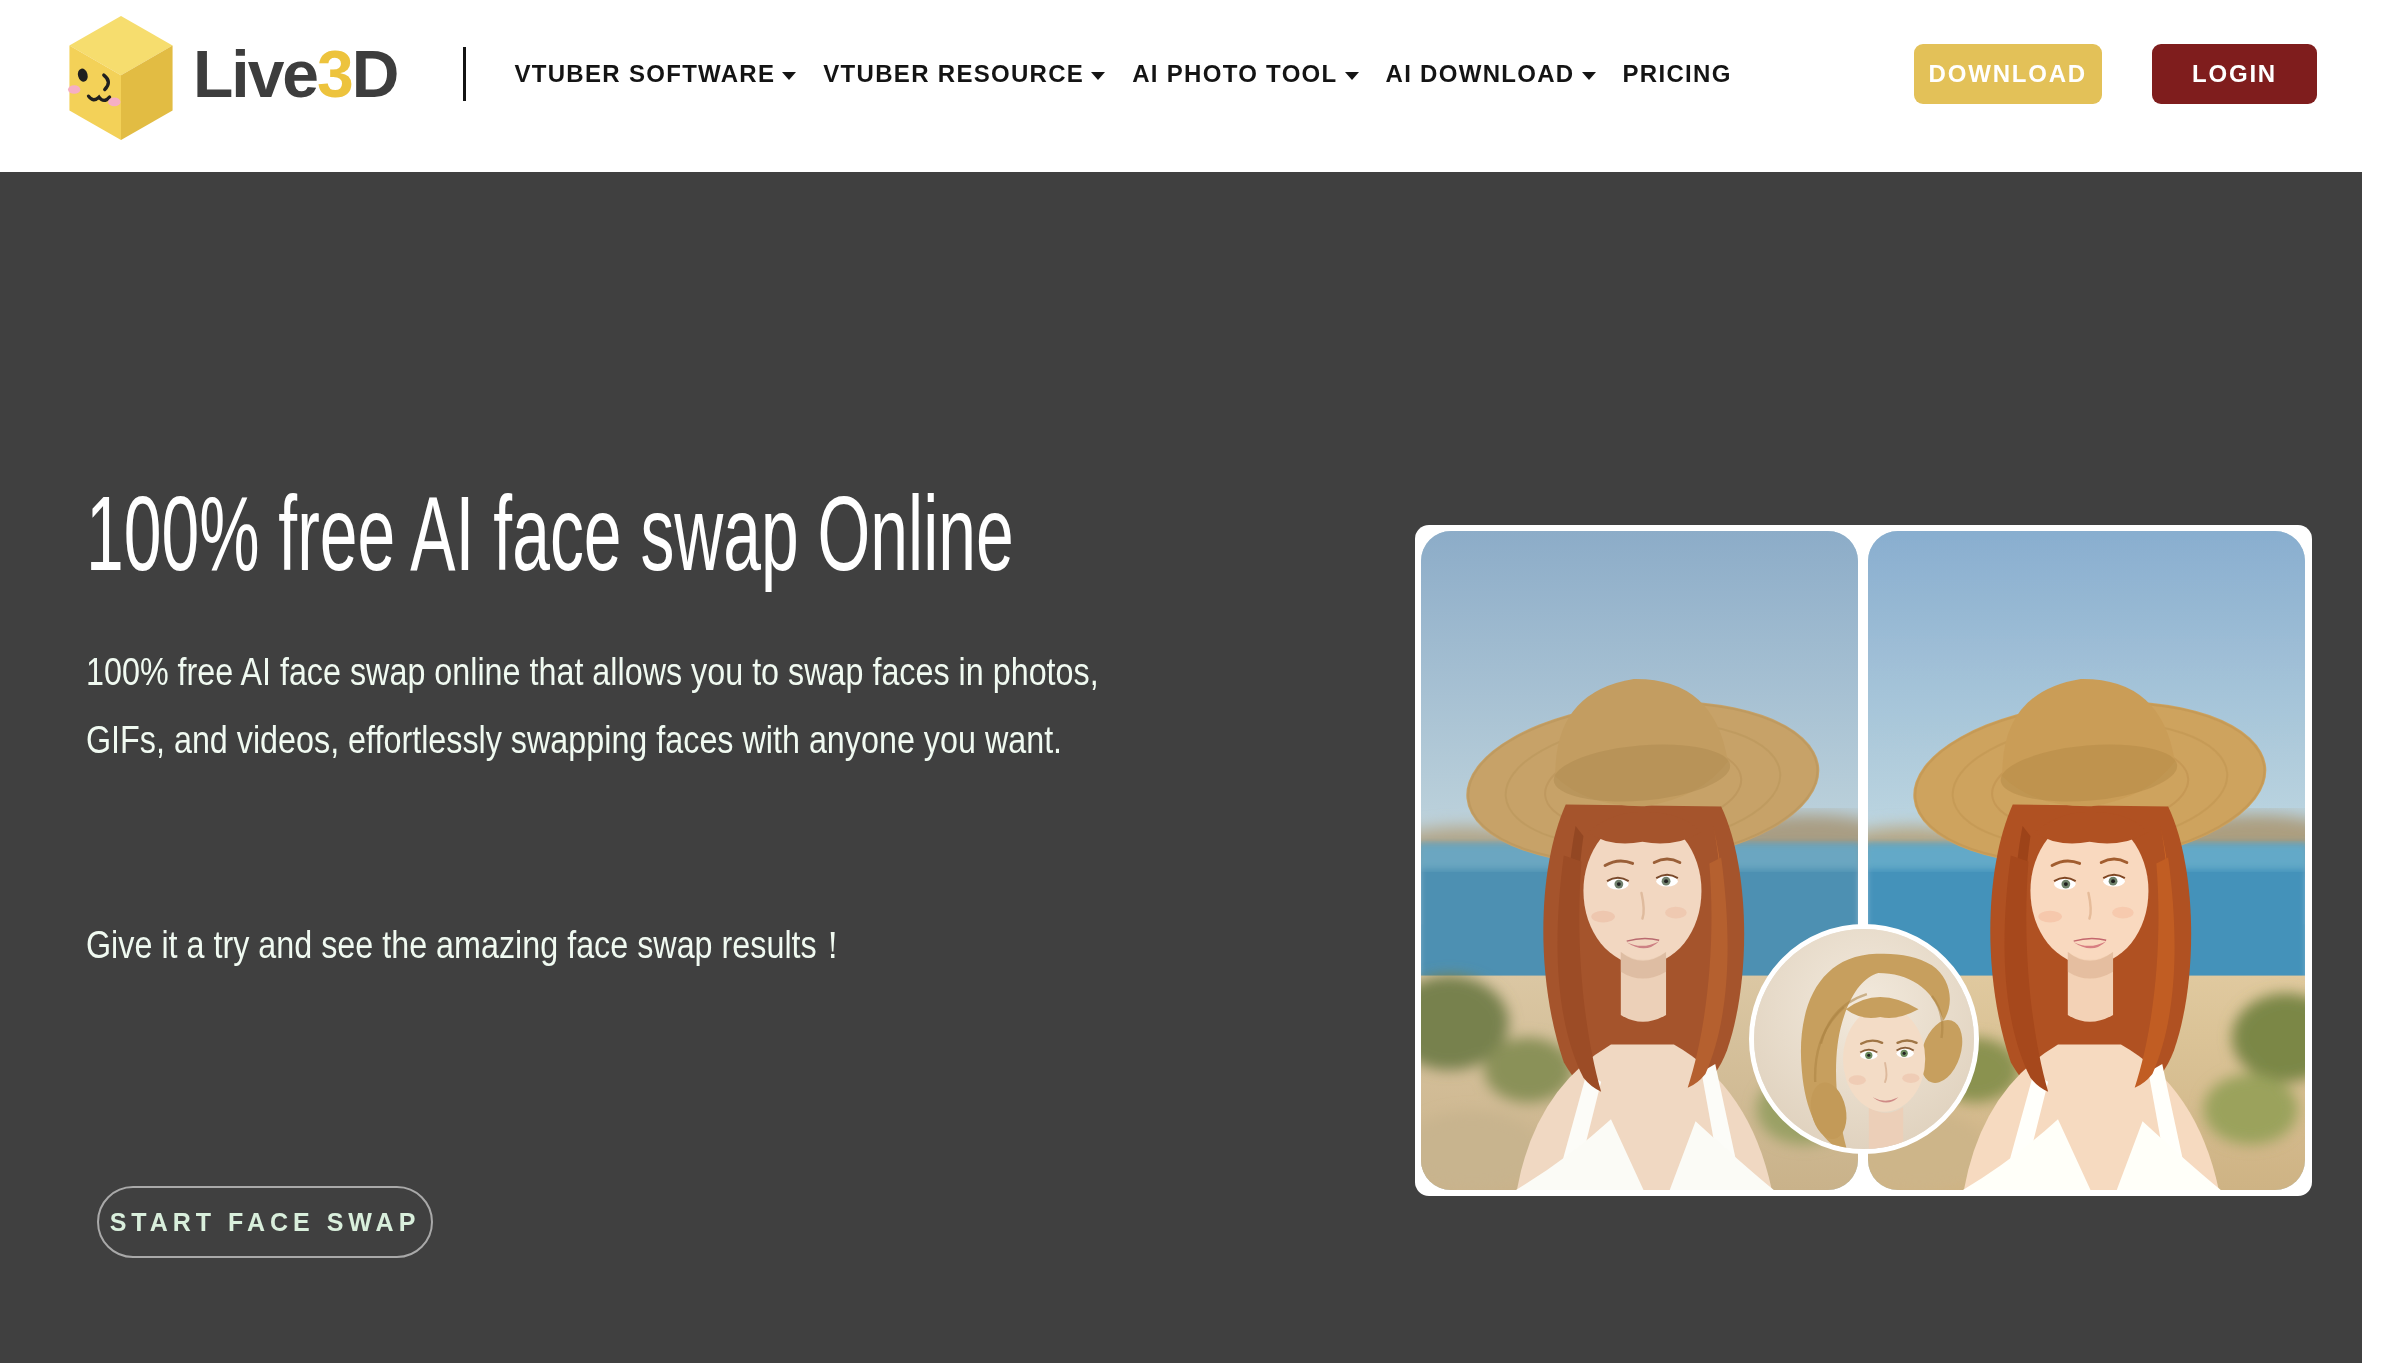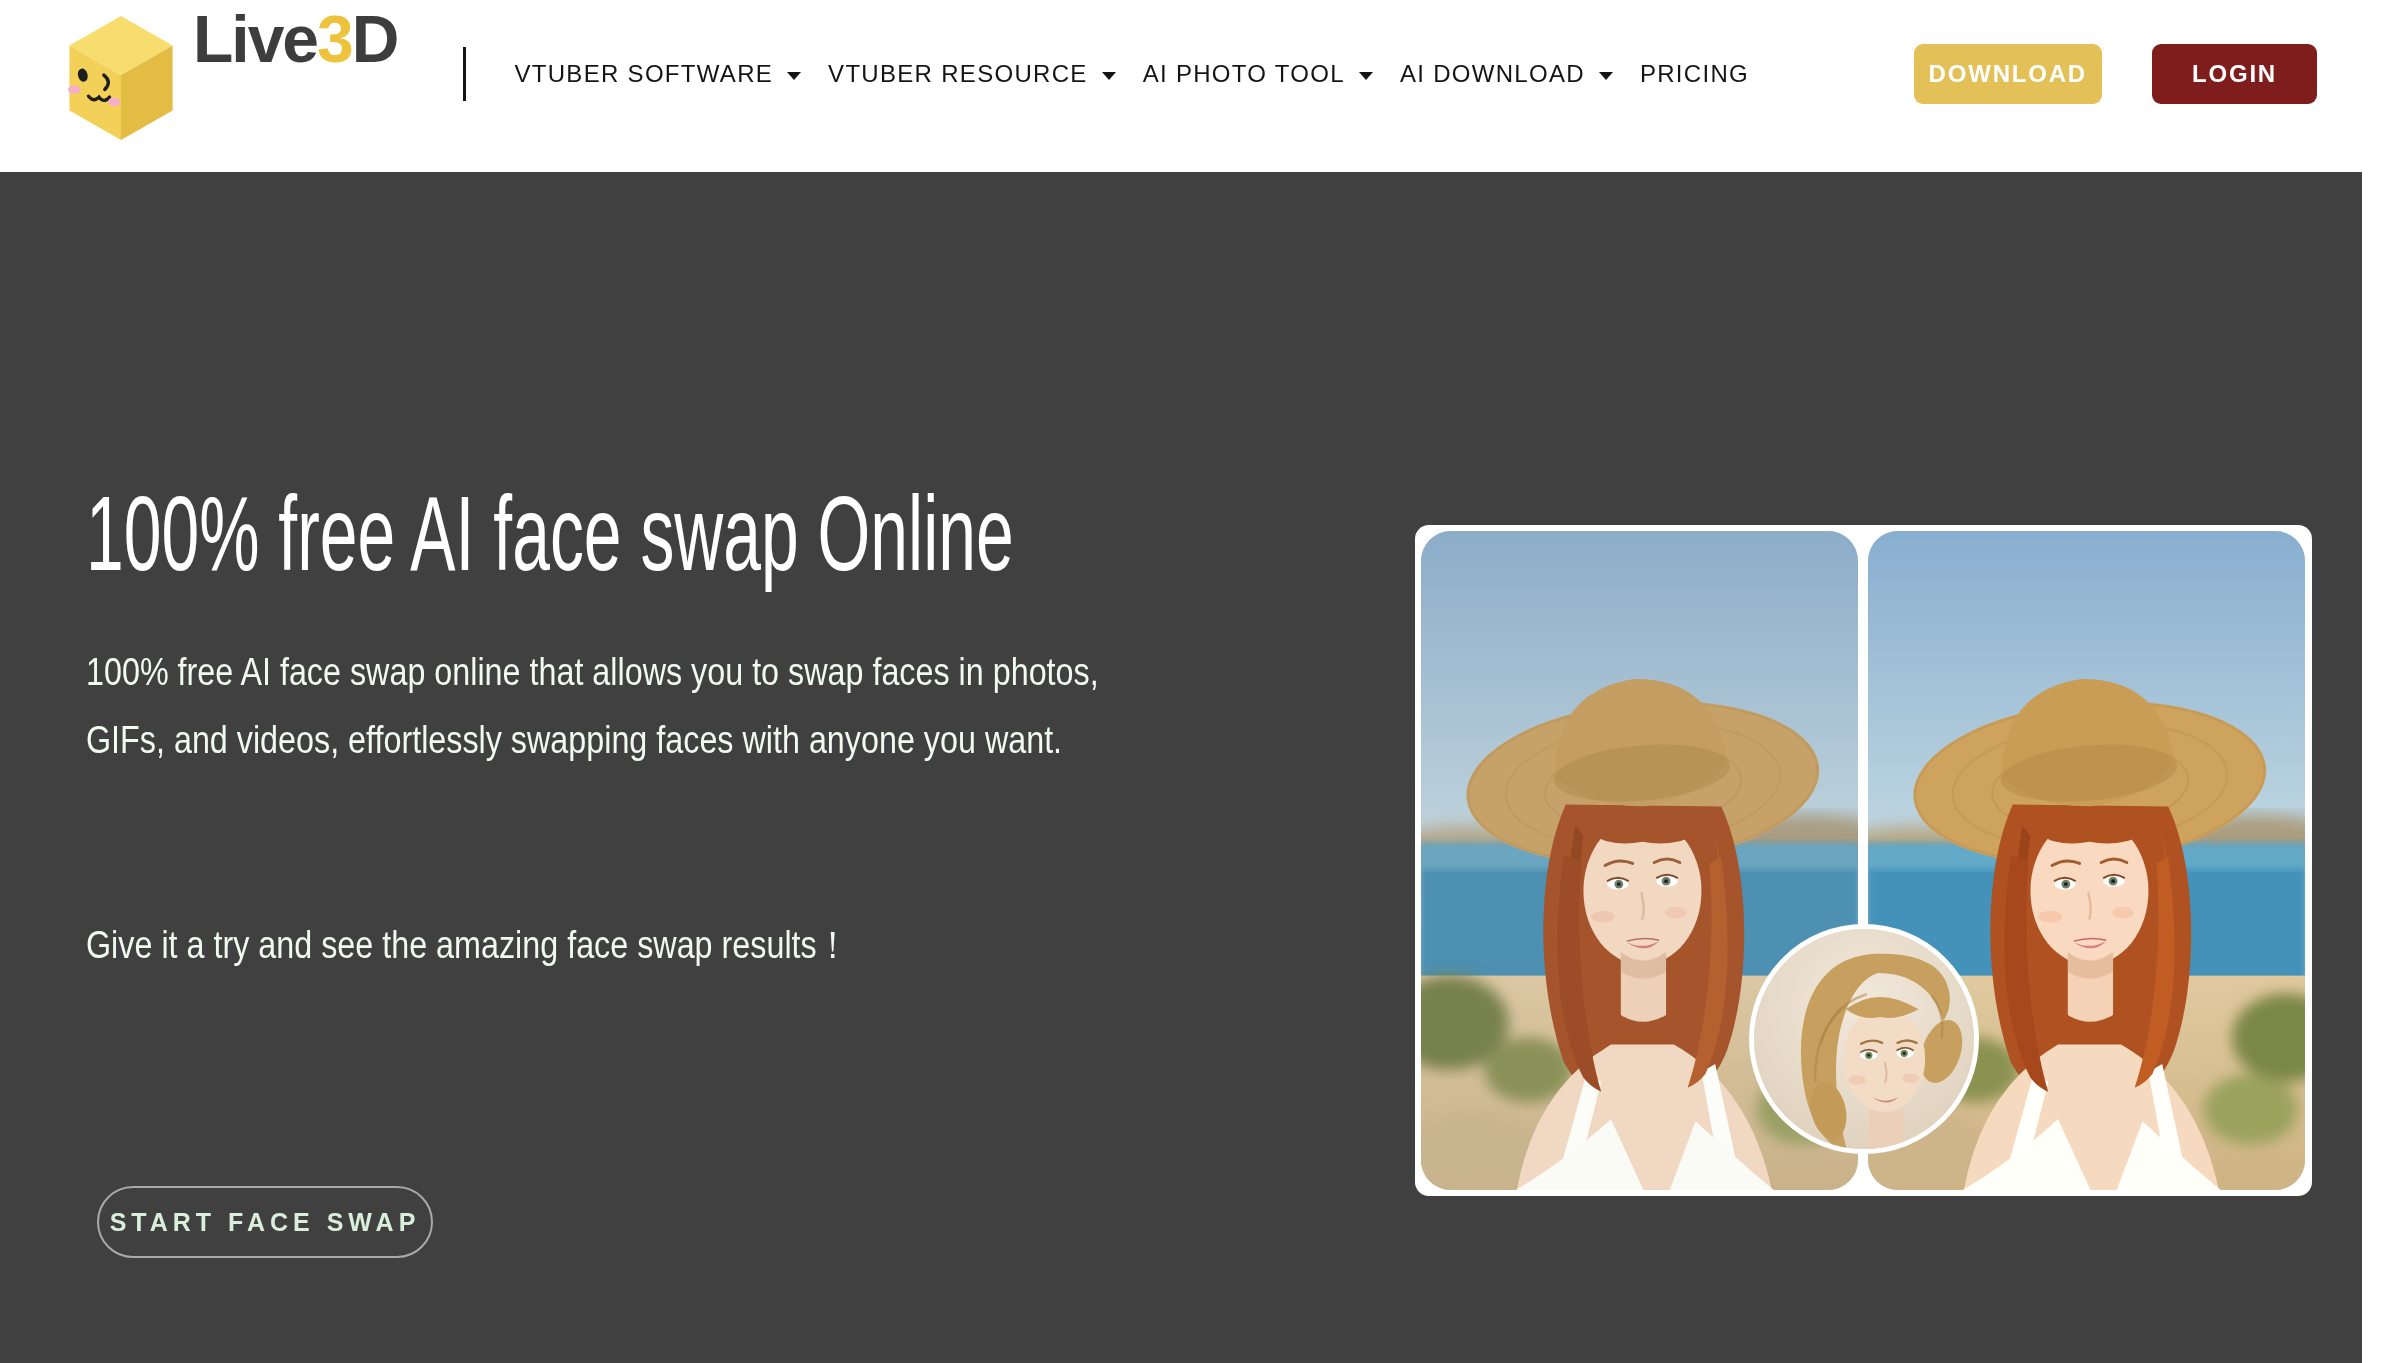--- a/index.html
+++ b/index.html
@@ -3,29 +3,29 @@
 <meta charset="utf-8">
 <style>
   * { margin:0; padding:0; box-sizing:border-box; }
   html,body { width:2394px; height:1363px; overflow:hidden; background:#ffffff;
               font-family:"Liberation Sans", sans-serif; }
   .page { width:2394px; height:1363px; background:#ffffff; position:relative; }
 
   
   header { height:148px; background:#ffffff; display:flex; align-items:center;
            padding:0 77px 0 63px; position:relative; z-index:5; }
-  .logo { display:flex; align-items:flex-start; cursor:pointer; }
+  .logo { display:flex; align-items:center; cursor:pointer; }
   .logo-cube { width:116px; height:128px; margin-top:8px; }
   .logo-text { font-size:66px; font-weight:700; color:#3d3d3d; letter-spacing:-2px;
                margin-left:14px; line-height:1; }
   .logo-text .accent { color:#edc33d; }
   .nav-sep { width:3px; height:54px; background:#141414; margin-left:66px; }
   nav { display:flex; align-items:center; gap:27px; margin-left:48px; }
-  nav a { display:flex; align-items:center; gap:14px; text-decoration:none;
-          color:#141414; font-size:24px; font-weight:400; letter-spacing:1.3px;
+  nav a { display:flex; align-items:center; gap:7px; text-decoration:none;
+          color:#141414; font-size:24px; font-weight:700; letter-spacing:1.3px;
           white-space:nowrap; cursor:pointer; }
   .caret { width:0; height:0; border-left:7px solid transparent;
            border-right:7px solid transparent; border-top:8px solid #141414;
            display:inline-block; margin-top:3px; }
   .btn { border:none; height:60px; border-radius:9px; color:#ffffff;
          font-family:"Liberation Sans", sans-serif; font-size:24px; font-weight:700;
          letter-spacing:1.8px; cursor:pointer; }
   .btn-download { margin-left:auto; background:#e3c158; padding:0 15px; }
   .btn-login { margin-left:50px; background:#7f1d1d; padding:0 40px; }
 

